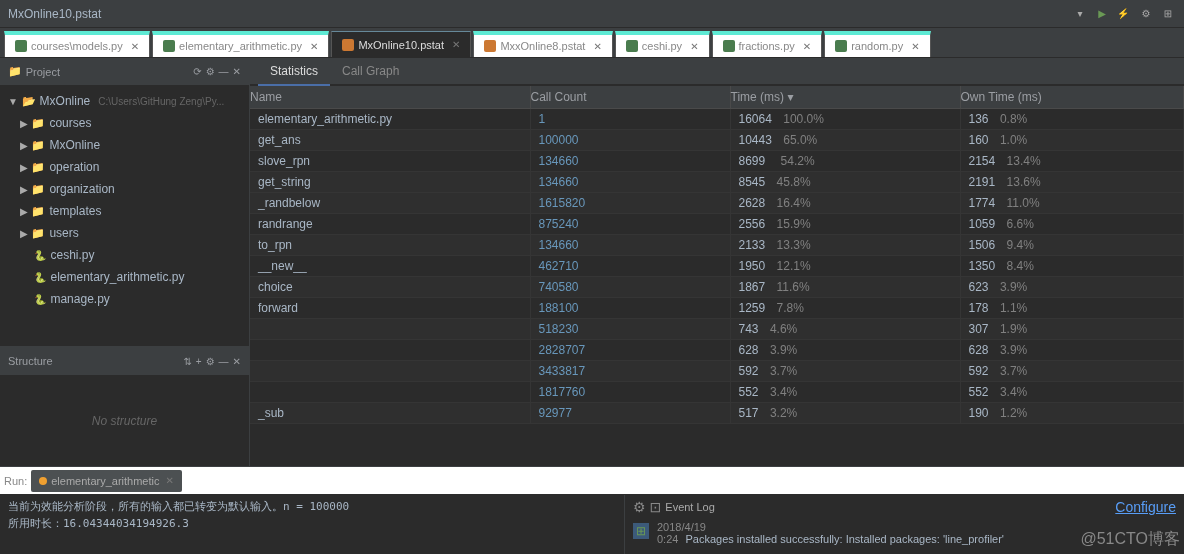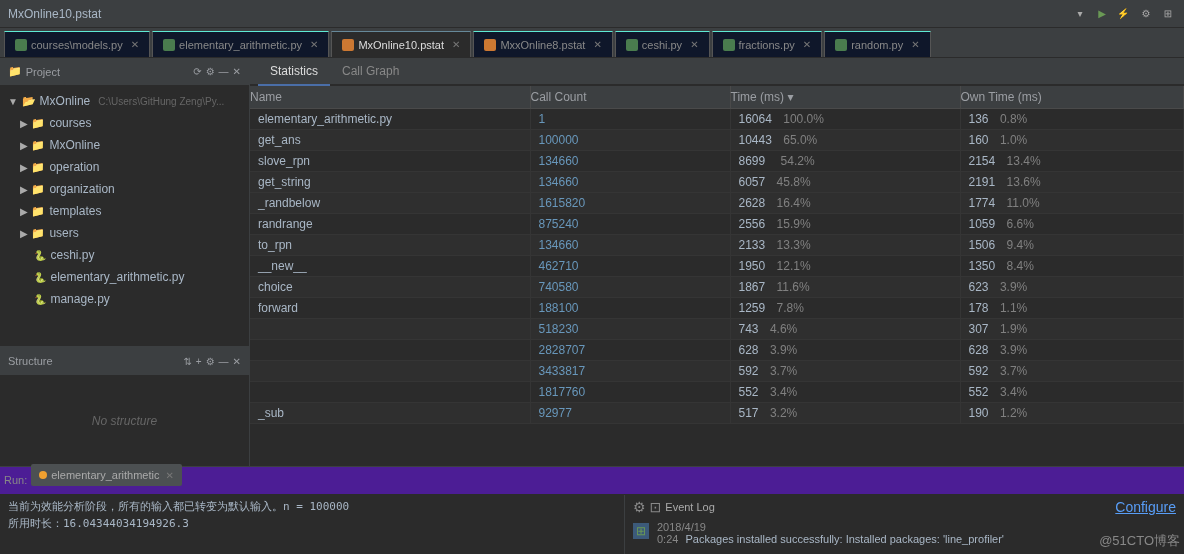--- a/index.html
+++ b/index.html
@@ -45,22 +45,22 @@
       overflow: hidden;
     }
     .tab {
       height: 26px;
       padding: 0 10px;
       display: flex;
       align-items: center;
       gap: 4px;
       font-size: 11px;
       color: #888;
-      background: #0f172a;
-      border-top: 1px solid #5eead4;
+      background: #ffffff;
+      border-top: 4px solid #5eead4;
       border-left: 1px solid #555;
       border-right: 1px solid #555;
       cursor: pointer;
       white-space: nowrap;
       margin-right: 2px;
     }
     .tab.active {
       background: #2b2b2b;
       color: #ddd;
       border-top: 1px solid #689;
@@ -227,23 +227,23 @@
     
     .bottom-area {
       height: 90px;
       background: #2b2b2b;
       border-top: 1px solid #3c3f41;
       display: flex;
       flex-direction: column;
     }
     .run-tab-bar {
       height: 28px;
-      background: #4c1d95;
-      display: flex;
-      align-items: flex-end;
+      background: #ffffff;
+      display: flex;
+      align-items: center;
       padding: 8px 4px;
       border-bottom: 1px solid #2b2b2b;
       gap: 4px;
     }
     .run-tab {
       display: flex;
       align-items: center;
       gap: 4px;
       padding: 2px 8px;
       font-size: 11px;
@@ -309,21 +309,21 @@
       flex-shrink: 0;
       margin-top: 2px;
     }
     .event-date { color: #888; font-size: 11px; }
 
     .watermark {
       position: fixed;
       bottom: 4px;
       right: 4px;
       color: #888;
-      font-size: 13px;
+      font-size: 16px;
     }
 
     
     ::-webkit-scrollbar { width: 8px; height: 8px; }
     ::-webkit-scrollbar-track { background: #2b2b2b; }
     ::-webkit-scrollbar-thumb { background: #555; border-radius: 2px; }
   </style>
 </head>
 <body>
 
@@ -527,21 +527,21 @@
       </td>
       <td>
         <span style="color:#a9b7c6;">2154</span>
         <span style="color:#808080;margin-left:8px;">13.4%</span>
       </td>
     </tr>
             <tr class="alt">
       <td class="name-col">get_string</td>
       <td class="num">134660</td>
       <td>
-        <span style="color:#a9b7c6;">6057</span>
+        <span style="color:#a9b7c6;">8545</span>
         <span style="color:#808080;margin-left:8px;">45.8%</span>
       </td>
       <td>
         <span style="color:#a9b7c6;">2191</span>
         <span style="color:#808080;margin-left:8px;">13.6%</span>
       </td>
     </tr>
             <tr class="alt">
       <td class="name-col">_randbelow</td>
       <td class="num">1615820</td>

